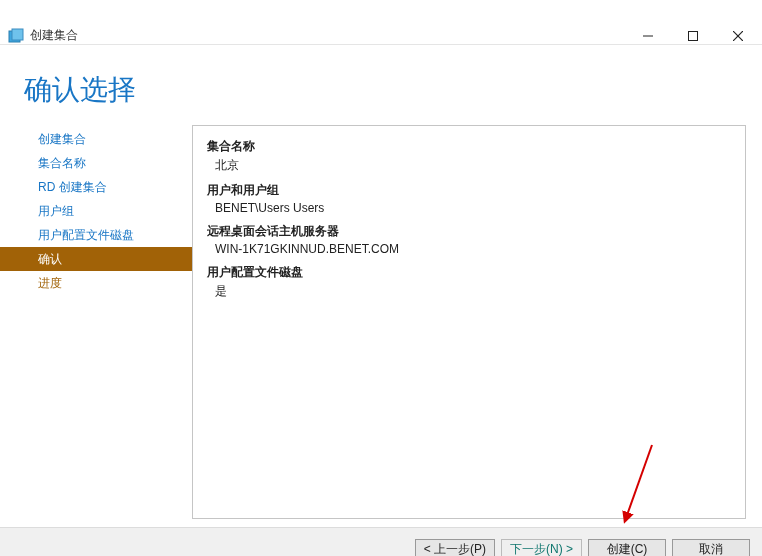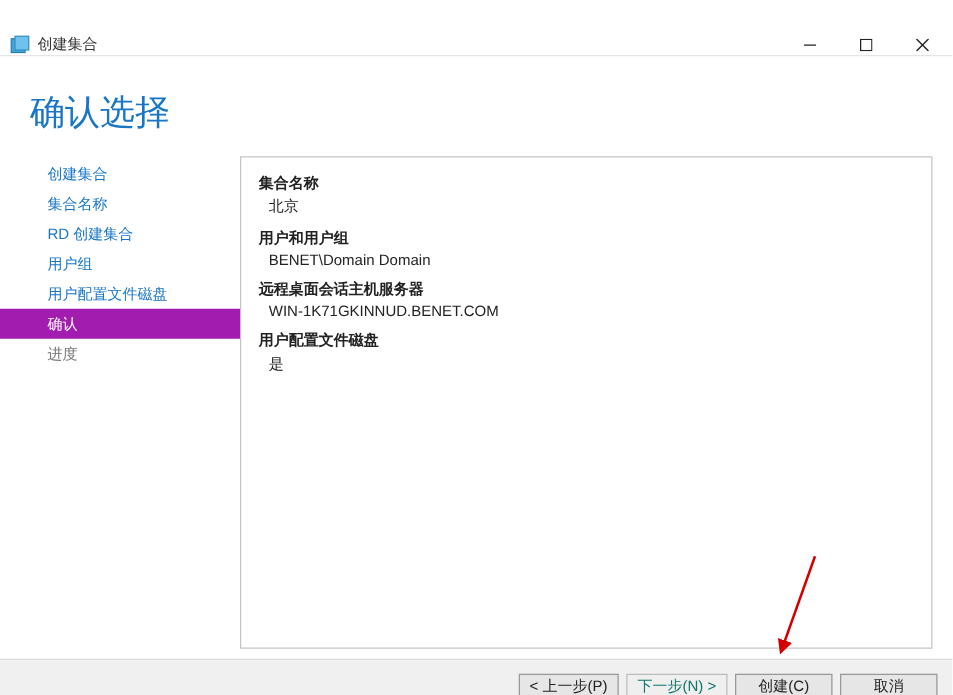--- a/index.html
+++ b/index.html
@@ -80,25 +80,25 @@
       padding: 0 0 0 38px;
       display: flex;
       align-items: center;
       color: #888;
       cursor: default;
     }
     .sidebar-item.link {
       color: #1976c5;
     }
     .sidebar-item.selected {
-      background: #a21caf;
+      background: #a16207;
       color: #fff;
     }
     .sidebar-item.disabled {
-      color: #737373;
+      color: #a16207;
     }
     .detail-panel {
       flex: 1;
       margin-top: 8px;
       margin-bottom: 8px;
       border: 1px solid #c5c5c5;
       background: #fff;
       padding: 12px 14px;
       overflow: auto;
       font-size: 12px;
@@ -212,21 +212,21 @@
       <div class="sidebar-item disabled">
           <span>进度</span>
         </div>
     </div>
 
     <div class="detail-panel">
       <div class="detail-label">集合名称</div>
       <div class="detail-value">北京</div>
 
       <div class="detail-label">用户和用户组</div>
-      <div class="detail-value">BENET\Domain Domain</div>
+      <div class="detail-value">BENET\Users Users</div>
 
       <div class="detail-label">远程桌面会话主机服务器</div>
       <div class="detail-value">WIN-1K71GKINNUD.BENET.COM</div>
 
       <div class="detail-label">用户配置文件磁盘</div>
       <div class="detail-value">是</div>
     </div>
   </div>
 
   <div class="footer">

